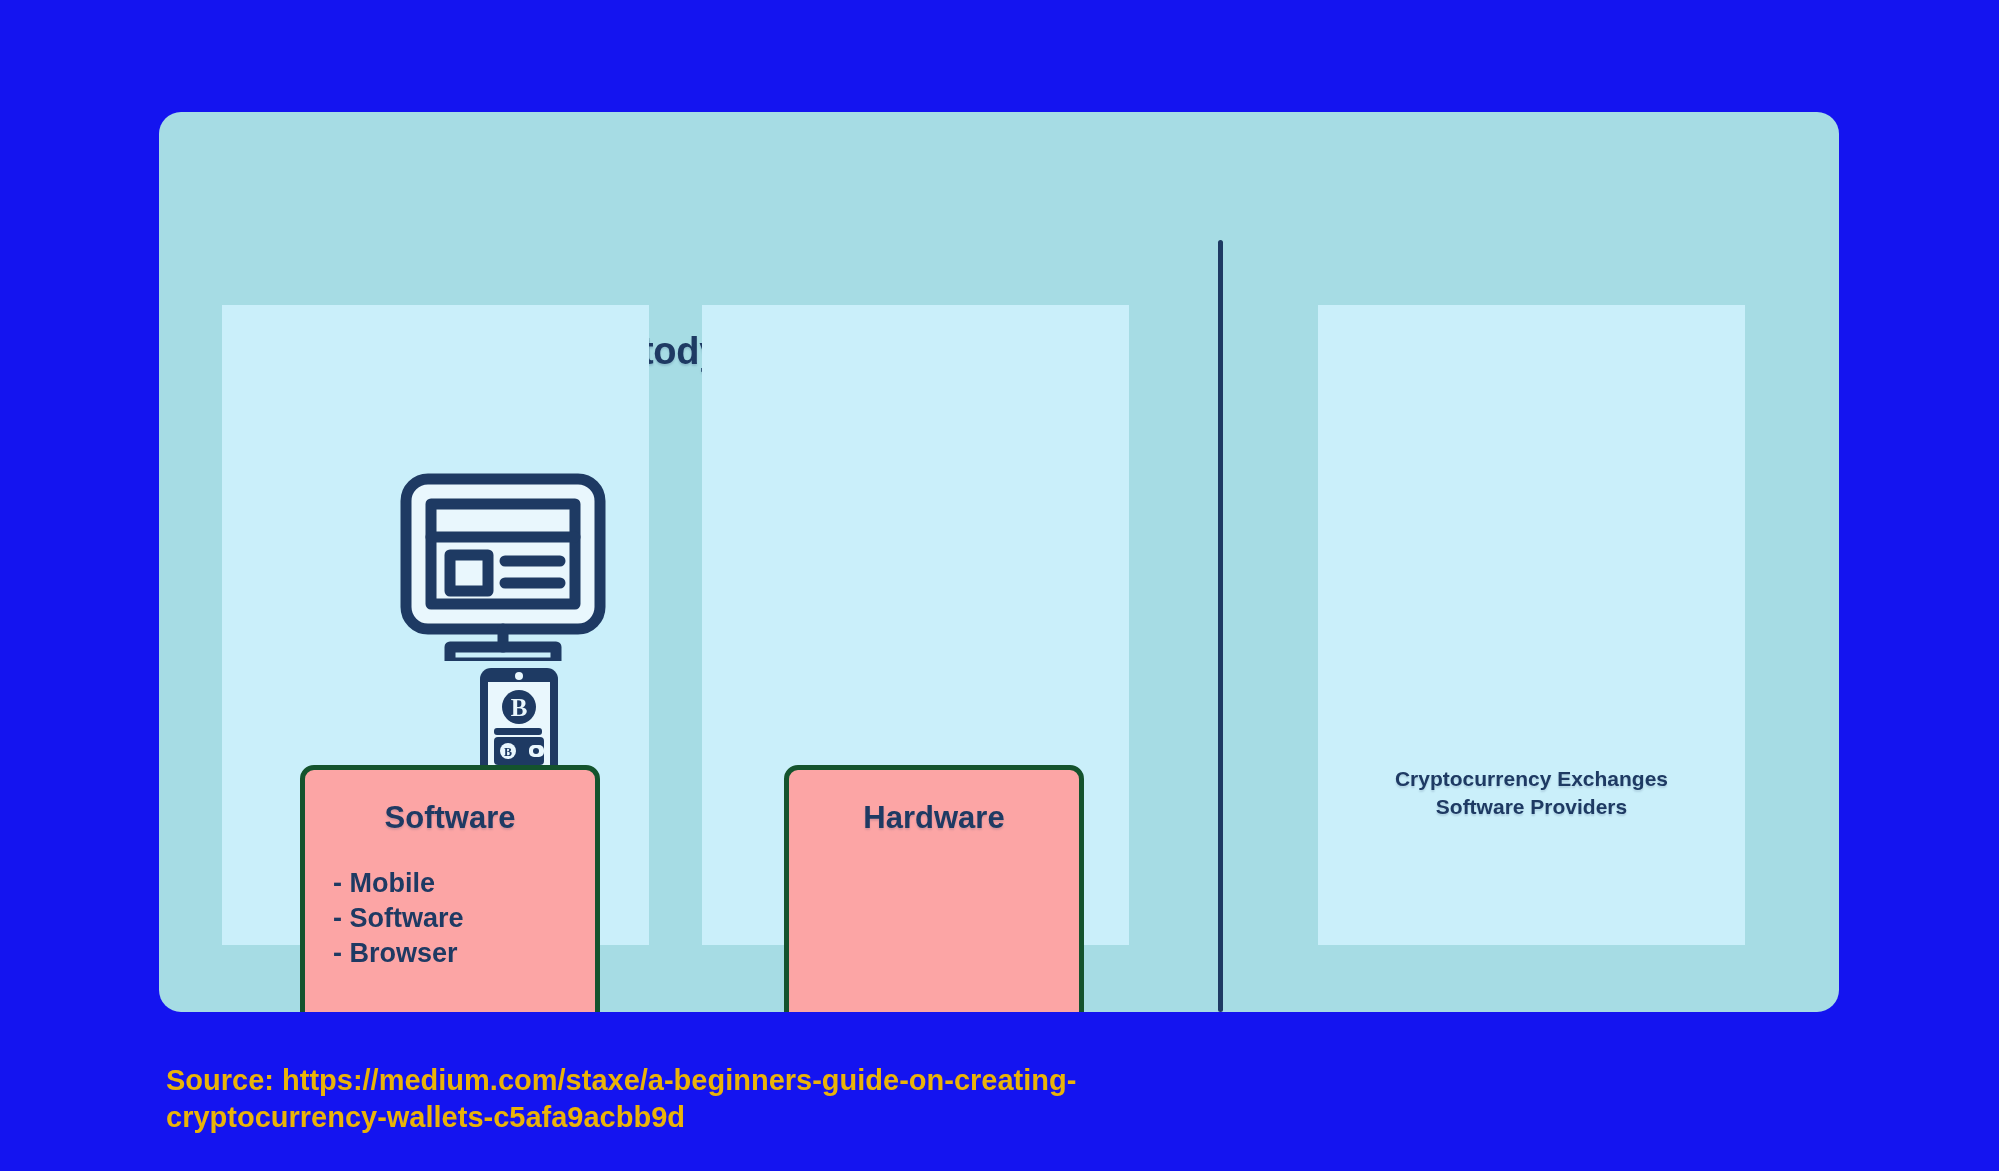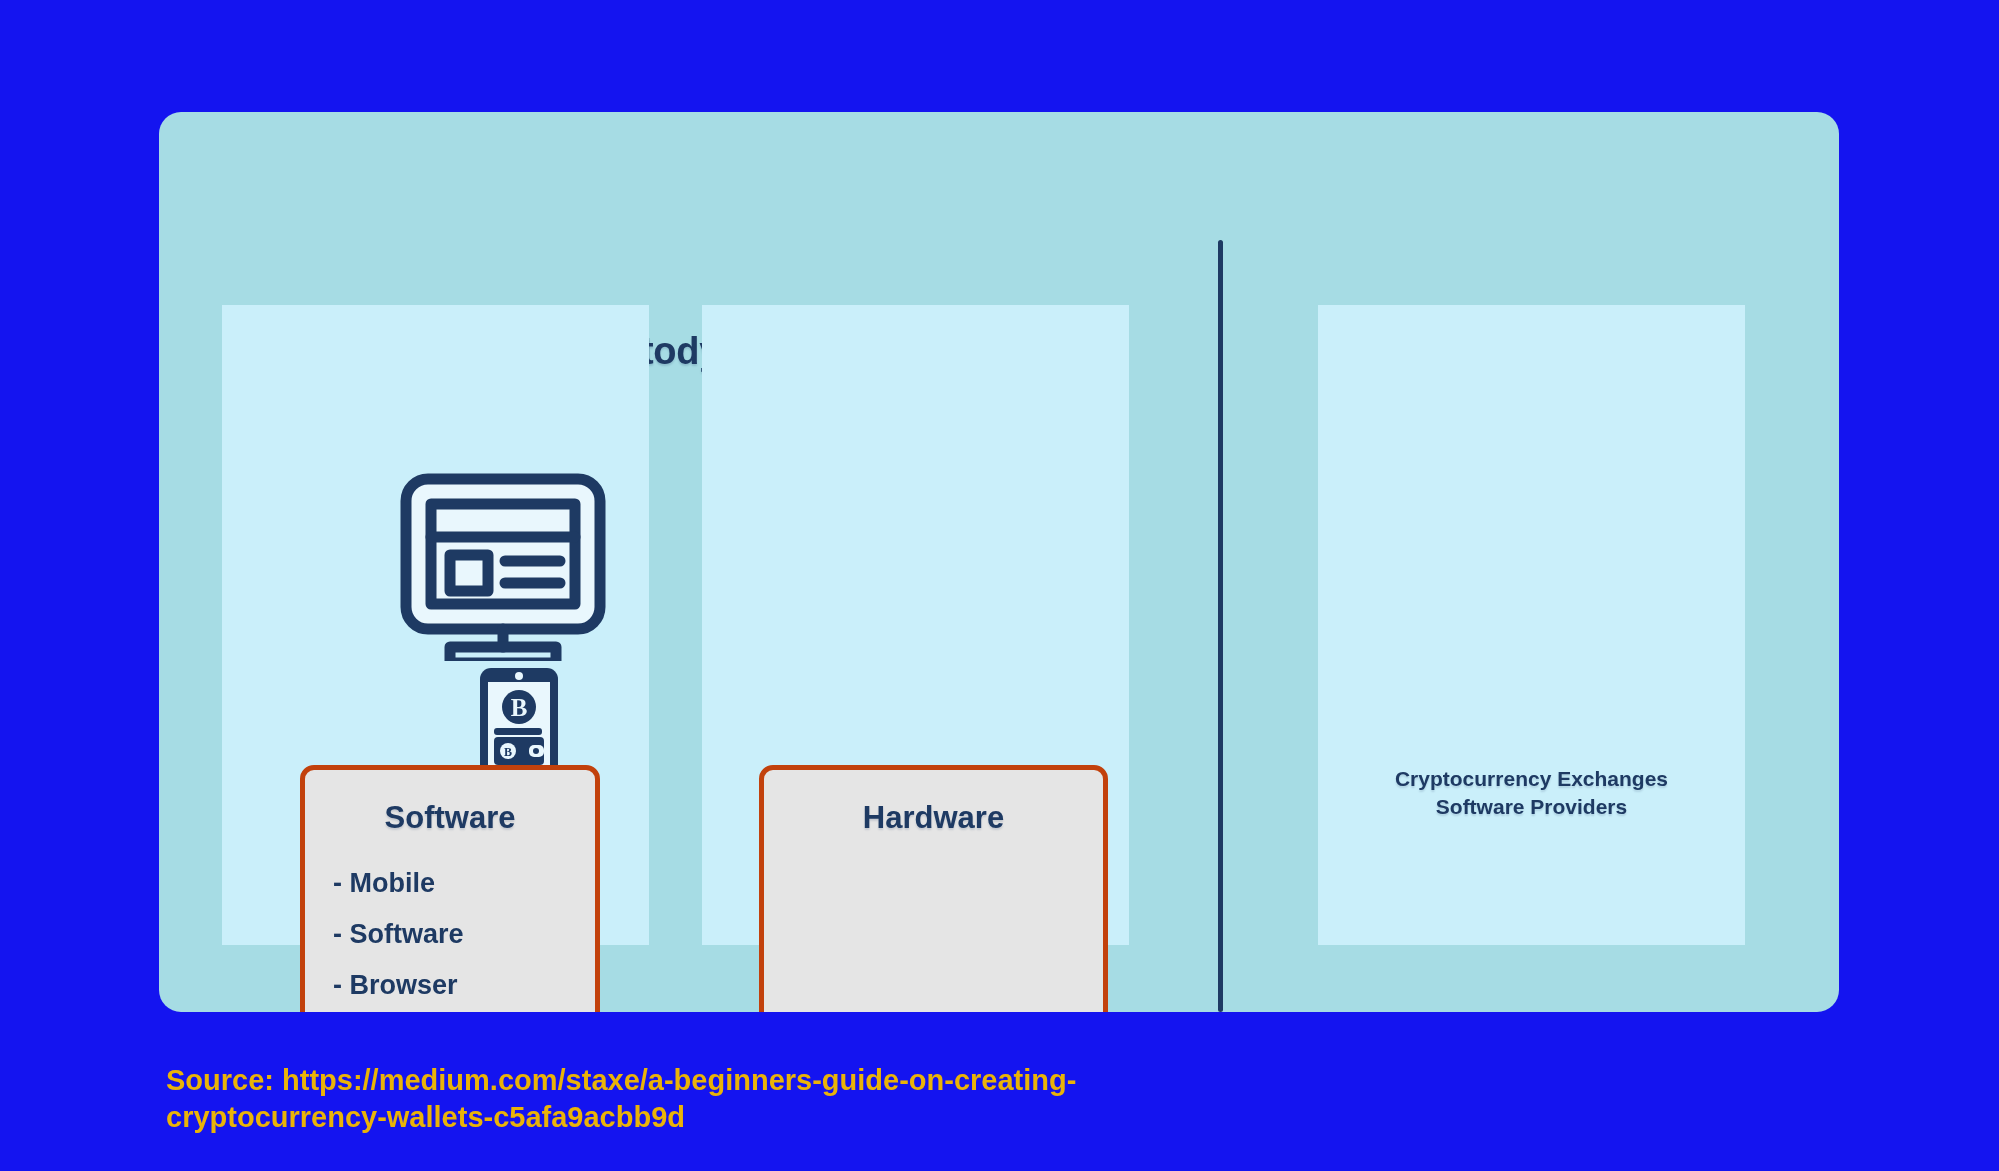--- a/index.html
+++ b/index.html
@@ -46,44 +46,44 @@
     position:absolute;
     background:#caeffa;
   }
   #panel-software{left:63px;top:193px;width:427px;height:640px;}
   #panel-hardware{left:543px;top:193px;width:427px;height:640px;}
   #panel-hosted{left:1159px;top:193px;width:427px;height:640px;}
 
   
   .label-box{
     position:absolute;
-    border:5px solid #c2410c;
+    border:5px solid #14532d;
     border-radius:14px;
-    background:#e5e5e5;
+    background:#fca5a5;
     box-sizing:border-box;
   }
   #box-software{left:141px;top:653px;width:300px;height:260px;}
-  #box-hardware{left:600px;top:653px;width:349px;height:260px;}
+  #box-hardware{left:625px;top:653px;width:300px;height:260px;}
 
   .box-title{
     text-align:center;
     color:#1e3a63;
     font-weight:bold;
     font-size:31px;
     margin-top:30px;
     text-shadow:0 2px 2px rgba(30,58,99,.16);
   }
   .bullets{
     margin:30px 0 0 28px;
     color:#1e3a63;
     font-weight:bold;
     font-size:27px;
     line-height:1.29;
   }
-  .bullets div{white-space:nowrap;margin-top:16px;}
+  .bullets div{white-space:nowrap;}
 
   
   #hosted-caption{
     position:absolute;
     left:1159px;top:653px;width:427px;
     text-align:center;
     color:#1e3a63;
     font-weight:bold;
     font-size:21px;
     line-height:1.35;

